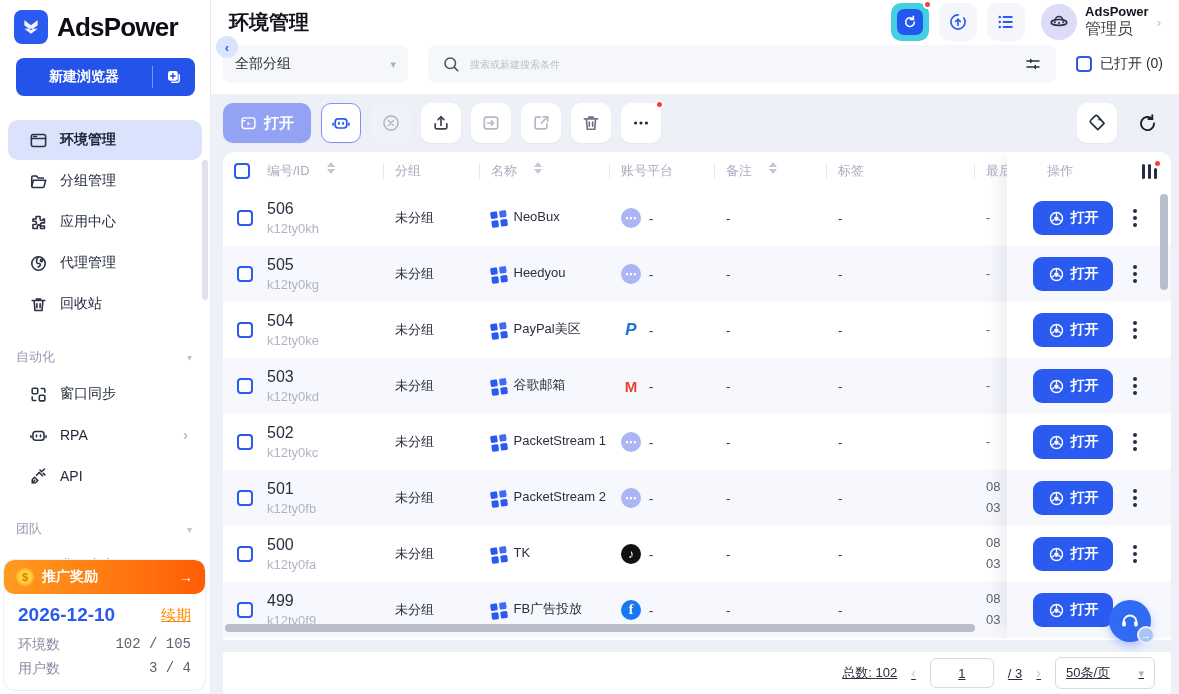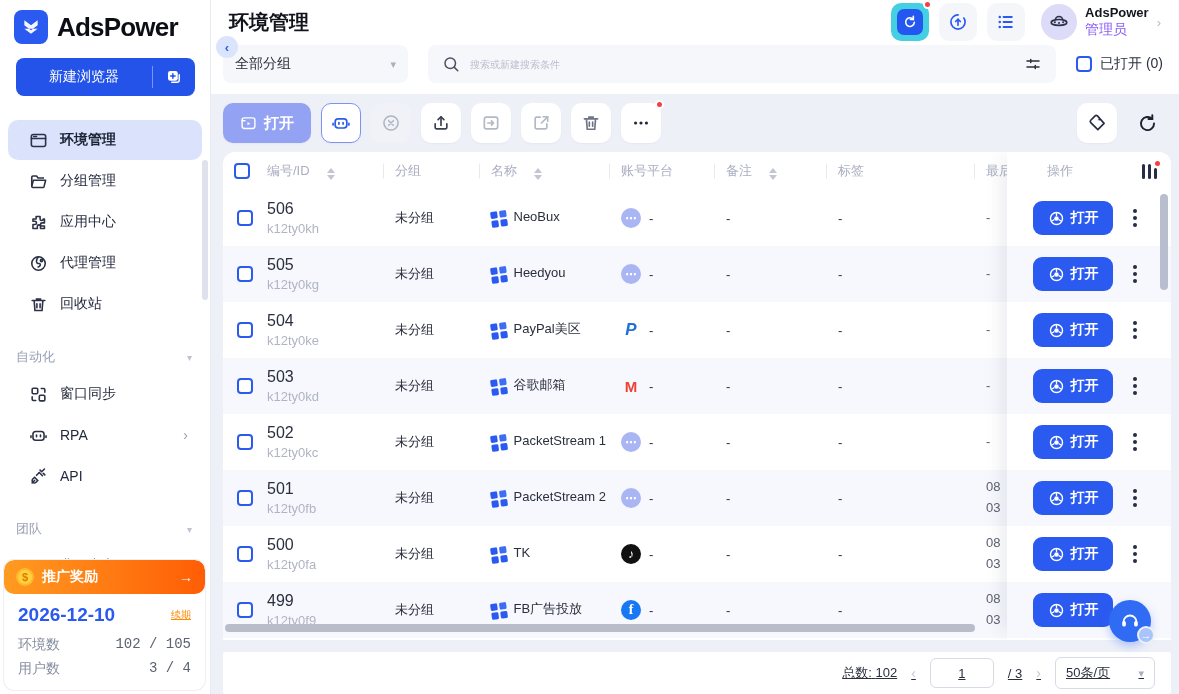--- a/index.html
+++ b/index.html
@@ -10,21 +10,21 @@
   
   .sidebar { width:211px; min-width:211px; background:#fff; border-right:1px solid #e8eaf2;
     position:relative; height:100%; overflow:hidden; }
   .logo-row { display:flex; align-items:center; gap:9px; padding:10px 14px 8px 14px; }
   .logo-mark { width:34px; height:34px; background:#2b5af0; border-radius:8px;
     display:flex; align-items:center; justify-content:center; }
   .logo-text { font-size:26px; font-weight:800; color:#0c0e16; letter-spacing:-0.8px; }
   .new-browser { margin:6px 16px 0 16px; width:179px; height:38px; background:#2353e9;
     border:none; border-radius:8px; display:flex; align-items:center; cursor:pointer;
     color:#fff; overflow:hidden; }
-  .new-browser .nb-label { flex:1; font-size:14px; font-weight:400; text-align:center; }
+  .new-browser .nb-label { flex:1; font-size:14px; font-weight:700; text-align:center; }
   .new-browser .nb-div { width:1px; height:22px; background:rgba(255,255,255,.4); }
   .new-browser .nb-ico { width:42px; display:flex; align-items:center; justify-content:center; }
   .nav-main { margin-top:24px; }
   .side-item { height:40px; display:flex; align-items:center; gap:12px;
     padding-left:20px; margin:0 8px 1px 8px; border-radius:10px; cursor:pointer;
     color:#232a3c; font-size:14px; }
   .side-item.active { background:#dbe2fb; color:#1c2336; font-weight:600; }
   .side-item .si-ico { width:20px; height:20px; display:flex; align-items:center; justify-content:center; color:#2b3146; }
   .side-section { margin-top:16px; }
   .section-label { display:flex; align-items:center; justify-content:space-between;
@@ -38,21 +38,21 @@
   .promo-head { height:34px; background:linear-gradient(90deg,#ff9b21,#ff5d05);
     display:flex; align-items:center; gap:8px; padding:0 12px; color:#fff;
     font-size:14px; font-weight:700; border-radius:10px; cursor:pointer; }
   .promo-head .arrow { margin-left:auto; font-weight:700; }
   .coin { width:18px; height:18px; border-radius:50%; background:#ffd23e;
     border:2px solid #ffb82e; display:flex; align-items:center; justify-content:center;
     color:#e07b00; font-size:11px; font-weight:800; }
   .promo-body { padding:10px 14px 12px 14px; }
   .promo-row1 { display:flex; align-items:center; justify-content:space-between; margin-bottom:10px; }
   .expiry { color:#2b5af0; font-size:19px; font-weight:700; }
-  .renew { color:#ff8a00; font-size:10px; text-decoration:underline; cursor:pointer; }
+  .renew { color:#ff8a00; font-size:15px; text-decoration:underline; cursor:pointer; }
   .promo-stat { display:flex; justify-content:space-between; font-size:14px;
     color:#868d9e; margin-top:6px;font-family:Liberation Mono, monospace; }
   .promo-stat .val { color:#5b6270; }
   
   .collapse-btn { position:absolute; left:216px; top:36px; width:22px; height:22px;
     border-radius:50%; background:#dbe4fd; border:none; color:#2b5af0; font-size:13px;
     font-weight:700; cursor:pointer; z-index:40; display:flex; align-items:center; justify-content:center; }
 
   
   .main { flex:1; display:flex; flex-direction:column; position:relative; height:100%; }
@@ -65,21 +65,21 @@
   .tile.teal { background:#45cfe2; }
   .teal-inner { width:26px; height:26px; background:#2456f0; border-radius:7px;
     display:flex; align-items:center; justify-content:center; }
   .red-dot { position:absolute; top:-3px; right:-3px; width:9px; height:9px;
     border-radius:50%; background:#f53f3f; border:2px solid #fff; }
   .user-chip { display:flex; align-items:center; gap:8px; padding:3px 6px; cursor:pointer; }
   .avatar { width:36px; height:36px; border-radius:50%; background:#dcdbf8;
     display:flex; align-items:center; justify-content:center; color:#2b3146; }
   .user-meta { line-height:1.15; }
   .user-name { font-size:13px; font-weight:700; color:#14161f; }
-  .user-role { font-size:14px; color:#8b5cf6; }
+  .user-role { font-size:16px; color:#404040; }
   .chev { color:#b6bac7; font-size:13px; }
 
   .filterbar { height:50px; background:#fff; display:flex; align-items:center;
     gap:20px; padding:0 16px 10px 12px; }
   .group-select { width:185px; height:38px; background:#f6f7fa; border-radius:8px;
     display:flex; align-items:center; padding:0 12px; font-size:14px; color:#2a2f3d; cursor:pointer; }
   .group-select .caret { margin-left:auto; color:#aab0bf; font-size:11px; }
   .searchbox { flex:1; height:38px; background:#f6f7fa; border-radius:8px;
     display:flex; align-items:center; gap:10px; padding:0 14px; }
   .searchbox input { flex:1; border:none; background:transparent; outline:none;
@@ -101,21 +101,21 @@
   .tbtn.dark { color:#3a404f; }
   .tbtn.grey { color:#b3b8c6; }
   .tbtn.mid { color:#6f7585; }
   .toolbar .spacer { flex:1; }
 
   
   .table-card { margin:0 8px 0 12px; background:#fff; border-radius:12px 12px 0 0;
     height:488px; position:relative; overflow:hidden; }
   .tgrid { display:grid; grid-template-columns:44px 128px 96px 130px 105px 112px 148px 60px; }
   .thead { height:38px; align-items:center; color:#a9aec0; font-size:13px; }
-  .th { display:flex; align-items:flex-end; gap:17px; position:relative; padding-right:6px; }
+  .th { display:flex; align-items:flex-start; gap:17px; position:relative; padding-right:6px; }
   .th.sep::before { content:""; position:absolute; left:-12px; top:50%; transform:translateY(-50%);
     width:1px; height:15px; background:#e7e9f0; }
   .sorter { display:inline-flex; flex-direction:column; gap:2px; }
   .sorter i { width:0; height:0; border-left:4px solid transparent; border-right:4px solid transparent; }
   .sorter .up { border-bottom:5px solid #c2c6d2; }
   .sorter .dn { border-top:5px solid #c2c6d2; }
   .trow { height:56px; align-items:center; font-size:13px; color:#2a2f3d; }
   .trow.stripe { background:#f7f8fd; }
   .cell-cb { display:flex; justify-content:center; }
   .cell-id .no { font-size:16px; color:#2a2f3d; }

